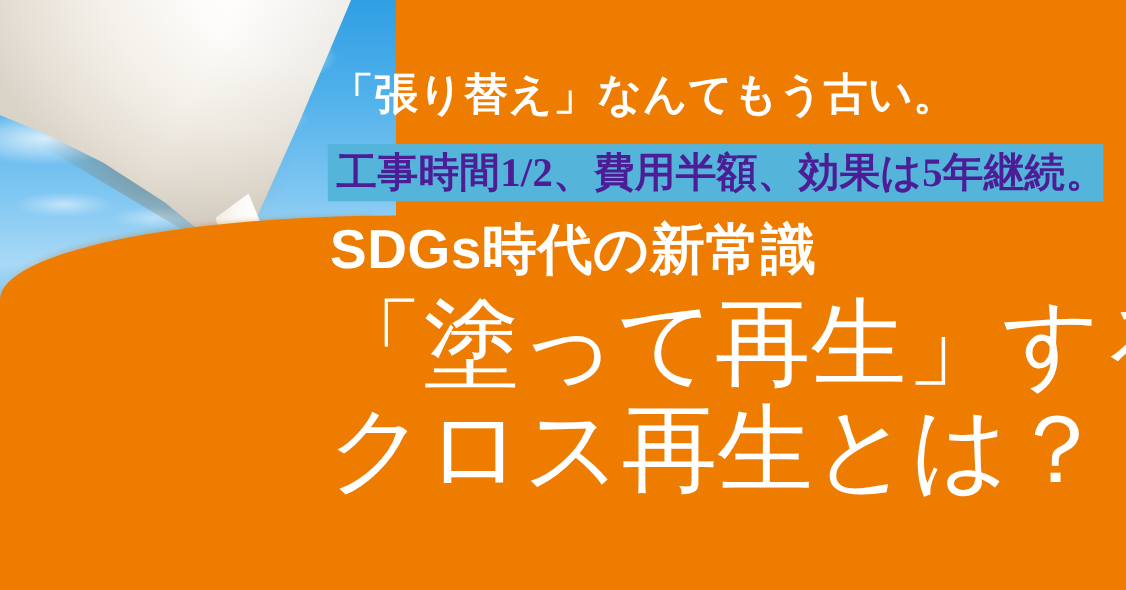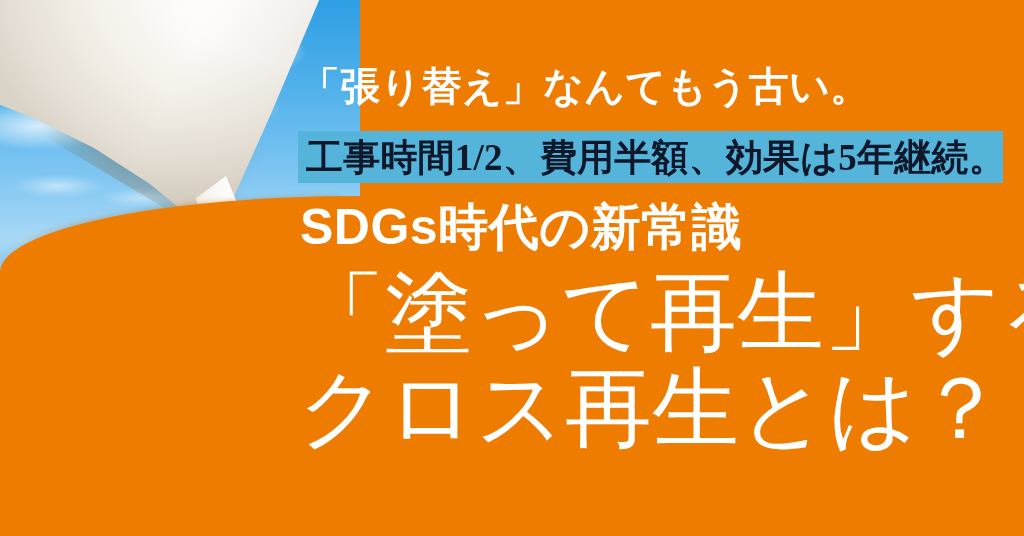--- a/index.html
+++ b/index.html
@@ -137,21 +137,21 @@
     position: absolute;
     left: 0px;
     top: 131px;
     width: 705px;
     height: 52px;
     background: #54b4d9;
     display: flex;
     align-items: center;
   }
   .highlight-text {
-    color: #0f172a;
+    color: #4c1d95;
     font-family: "Liberation Serif", "DejaVu Serif", serif;
     font-weight: 700;
     font-size: 37px;
     line-height: 1;
     letter-spacing: .2px;
     white-space: nowrap;
     padding-left: 8px;
   }
   .kicker {
     position: absolute;

